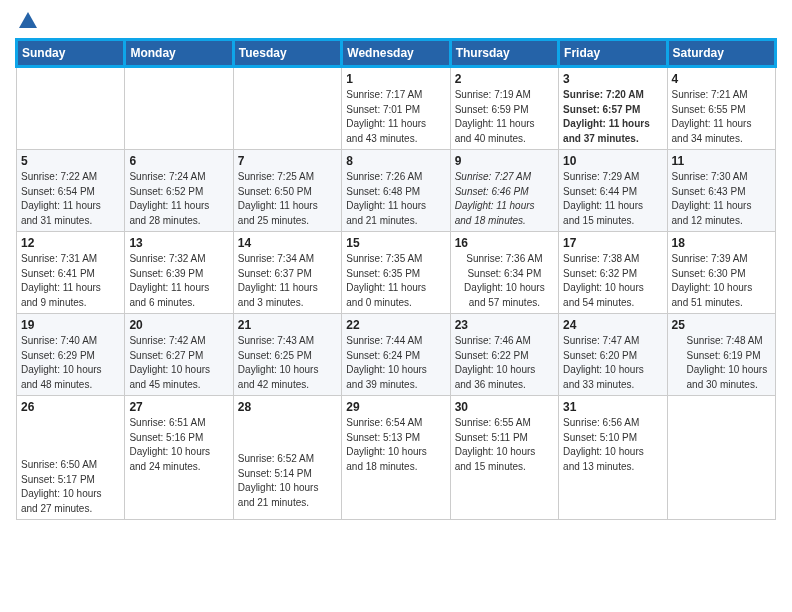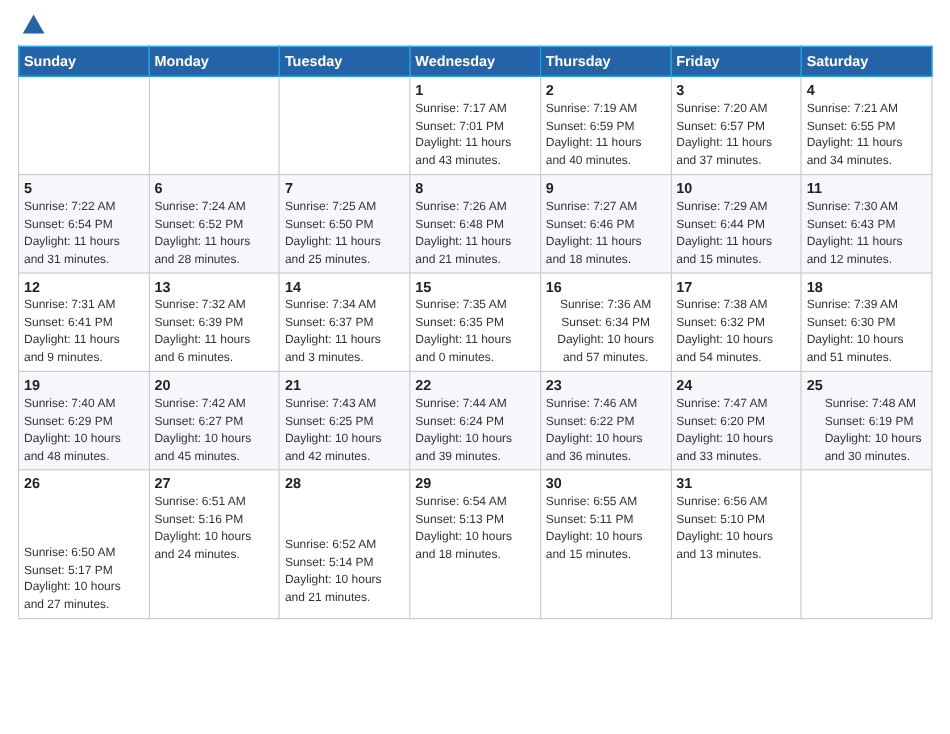--- a/index.html
+++ b/index.html
@@ -54,21 +54,21 @@
       border-collapse: collapse;
       table-layout: fixed;
     }
     .calendar thead tr th {
       background-color: #2563a8;
       color: #fff;
       font-size: 12px;
       font-weight: bold;
       padding: 5px 4px;
       text-align: left;
-      border: 1px solid #0ea5e9;
+      border: 3px solid #0ea5e9;
     }
     .calendar tbody tr td {
       border: 1px solid #ccc;
       vertical-align: top;
       padding: 4px 4px 3px 4px;
       font-size: 9.5px;
       color: #333;
       height: 80px;
       background: #fff;
     }
@@ -143,21 +143,21 @@
           </td>
           <td>
             <span class="day-number">2</span>
             <div class="day-info" style="white-space: pre-line;">Sunrise: 7:19 AM
 Sunset: 6:59 PM
 Daylight: 11 hours
 and 40 minutes.</div>
           </td>
           <td>
             <span class="day-number">3</span>
-            <div class="day-info" style="white-space: pre-line;">Sunrise: 7:20 AM
+            <div class="day-info" style="white-space: pre-line; font-weight: bold;">Sunrise: 7:20 AM
 Sunset: 6:57 PM
 Daylight: 11 hours
 and 37 minutes.</div>
           </td>
           <td>
             <span class="day-number">4</span>
             <div class="day-info" style="white-space: pre-line;">Sunrise: 7:21 AM
 Sunset: 6:55 PM
 Daylight: 11 hours
 and 34 minutes.</div>
@@ -187,21 +187,21 @@
           </td>
           <td>
             <span class="day-number">8</span>
             <div class="day-info" style="white-space: pre-line;">Sunrise: 7:26 AM
 Sunset: 6:48 PM
 Daylight: 11 hours
 and 21 minutes.</div>
           </td>
           <td>
             <span class="day-number">9</span>
-            <div class="day-info" style="white-space: pre-line;">Sunrise: 7:27 AM
+            <div class="day-info" style="white-space: pre-line; font-style: italic;">Sunrise: 7:27 AM
 Sunset: 6:46 PM
 Daylight: 11 hours
 and 18 minutes.</div>
           </td>
           <td>
             <span class="day-number">10</span>
             <div class="day-info" style="white-space: pre-line;">Sunrise: 7:29 AM
 Sunset: 6:44 PM
 Daylight: 11 hours
 and 15 minutes.</div>

